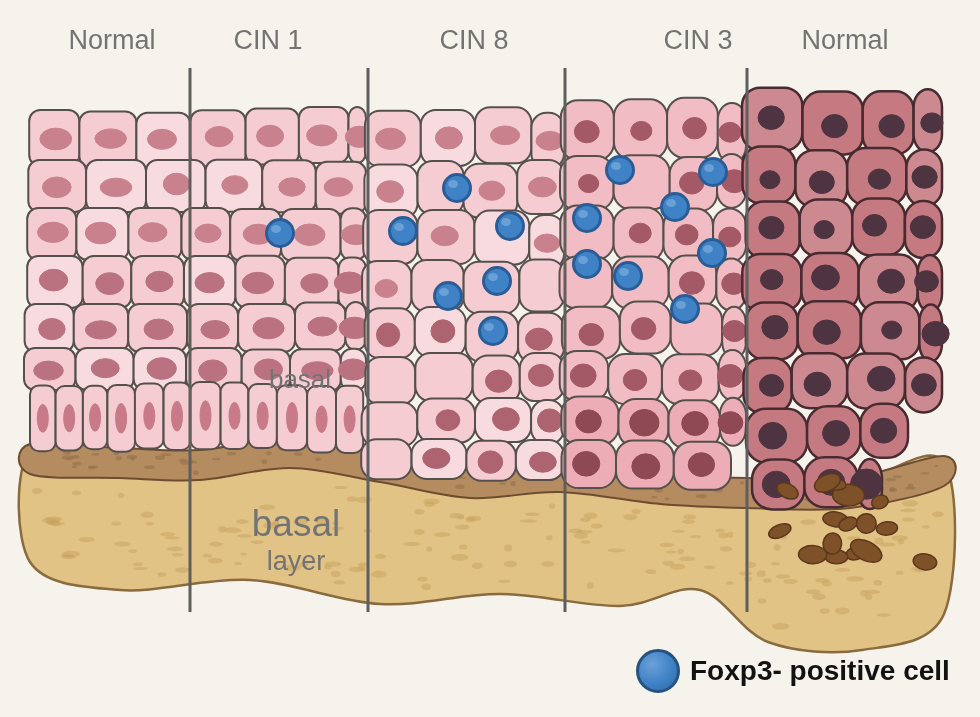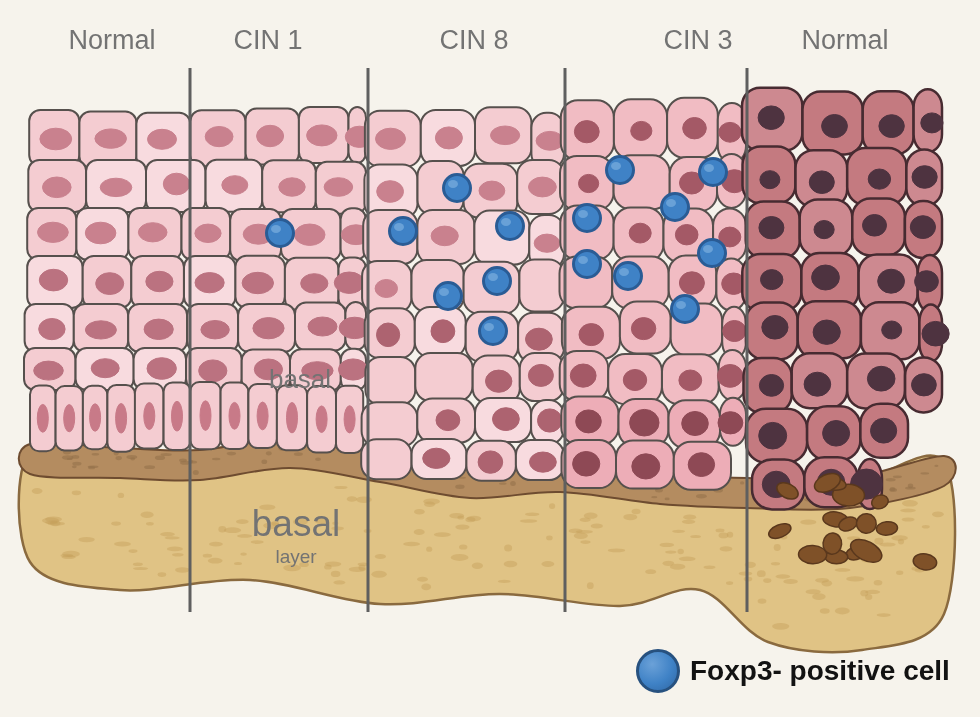--- a/index.html
+++ b/index.html
@@ -10,21 +10,21 @@
   }
   #tissue-svg{position:absolute;left:0;top:0;}
   .lbl{
     position:absolute;font-weight:400;color:#737373;white-space:nowrap;
     transform:translateX(-50%);line-height:1.05;
   }
   .stage-label{top:26px;font-size:27px;}
   .lbl-strona{left:300px;top:366px;font-size:26px;}
   .lbl-epithelium{left:113px;top:503px;font-size:27px;}
   .lbl-basal{left:296px;top:505px;font-size:37px;}
-  .lbl-layer{left:296px;top:547px;font-size:19px;}
+  .lbl-layer{left:296px;top:547px;font-size:27px;}
   .lbl-stroma{left:287px;top:645px;font-size:28px;}
   #legend{position:absolute;left:636px;top:649px;display:flex;align-items:center;text-align:center;}
   #legend-marker{
     width:44px;height:44px;border-radius:50%;
     background:radial-gradient(circle at 35% 32%, #6ba1d8 0%, #3f82c6 55%, #2f66a3 100%);
     border:3px solid #27517f;box-sizing:border-box;flex:0 0 auto;
   }
   #legend-text{font-weight:700;font-size:28px;color:#121212;margin-left:10px;white-space:nowrap;}
 </style>
 </head>

